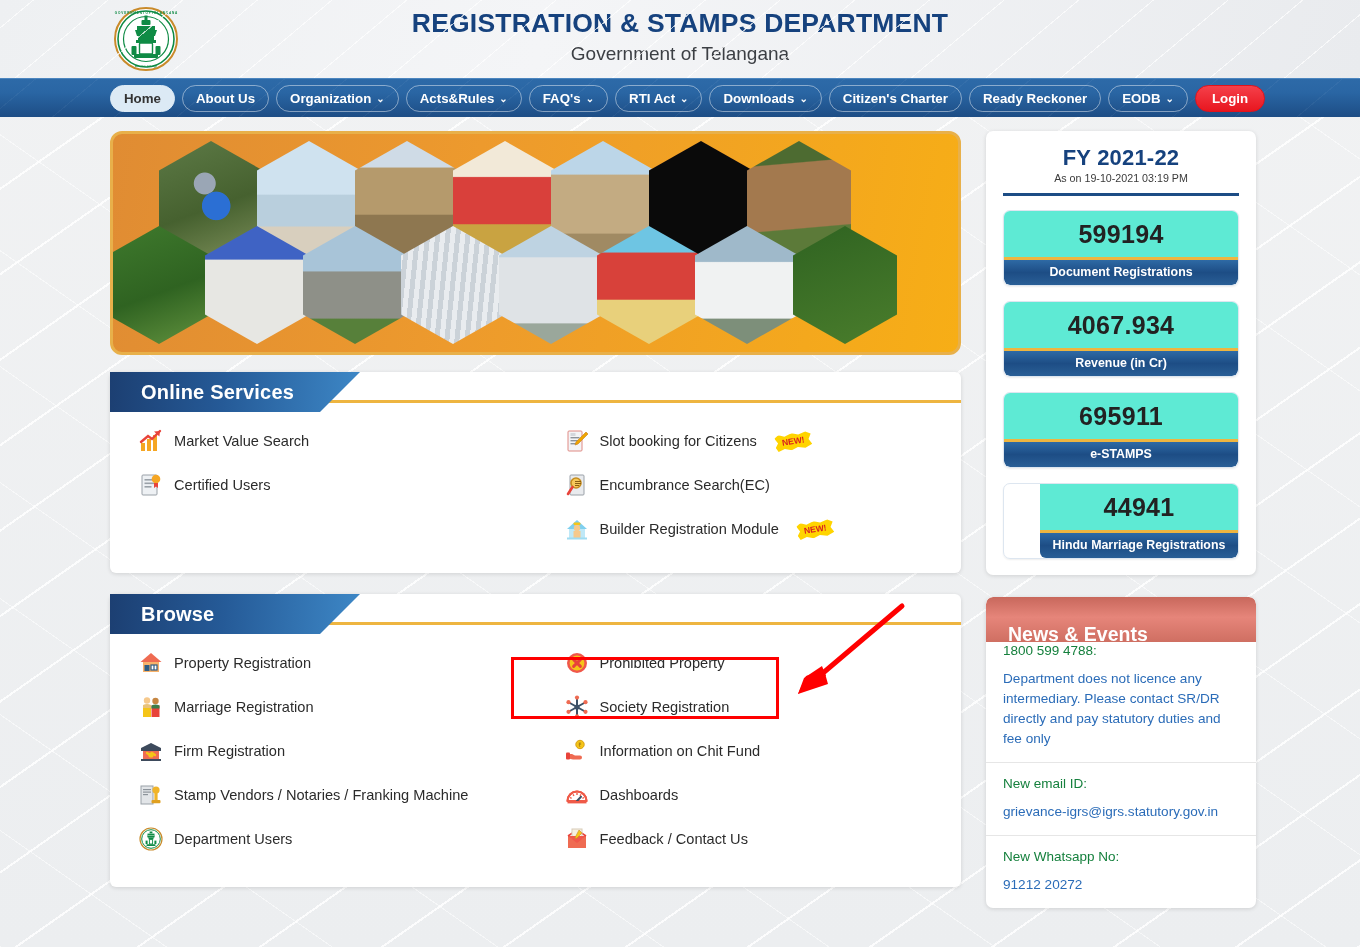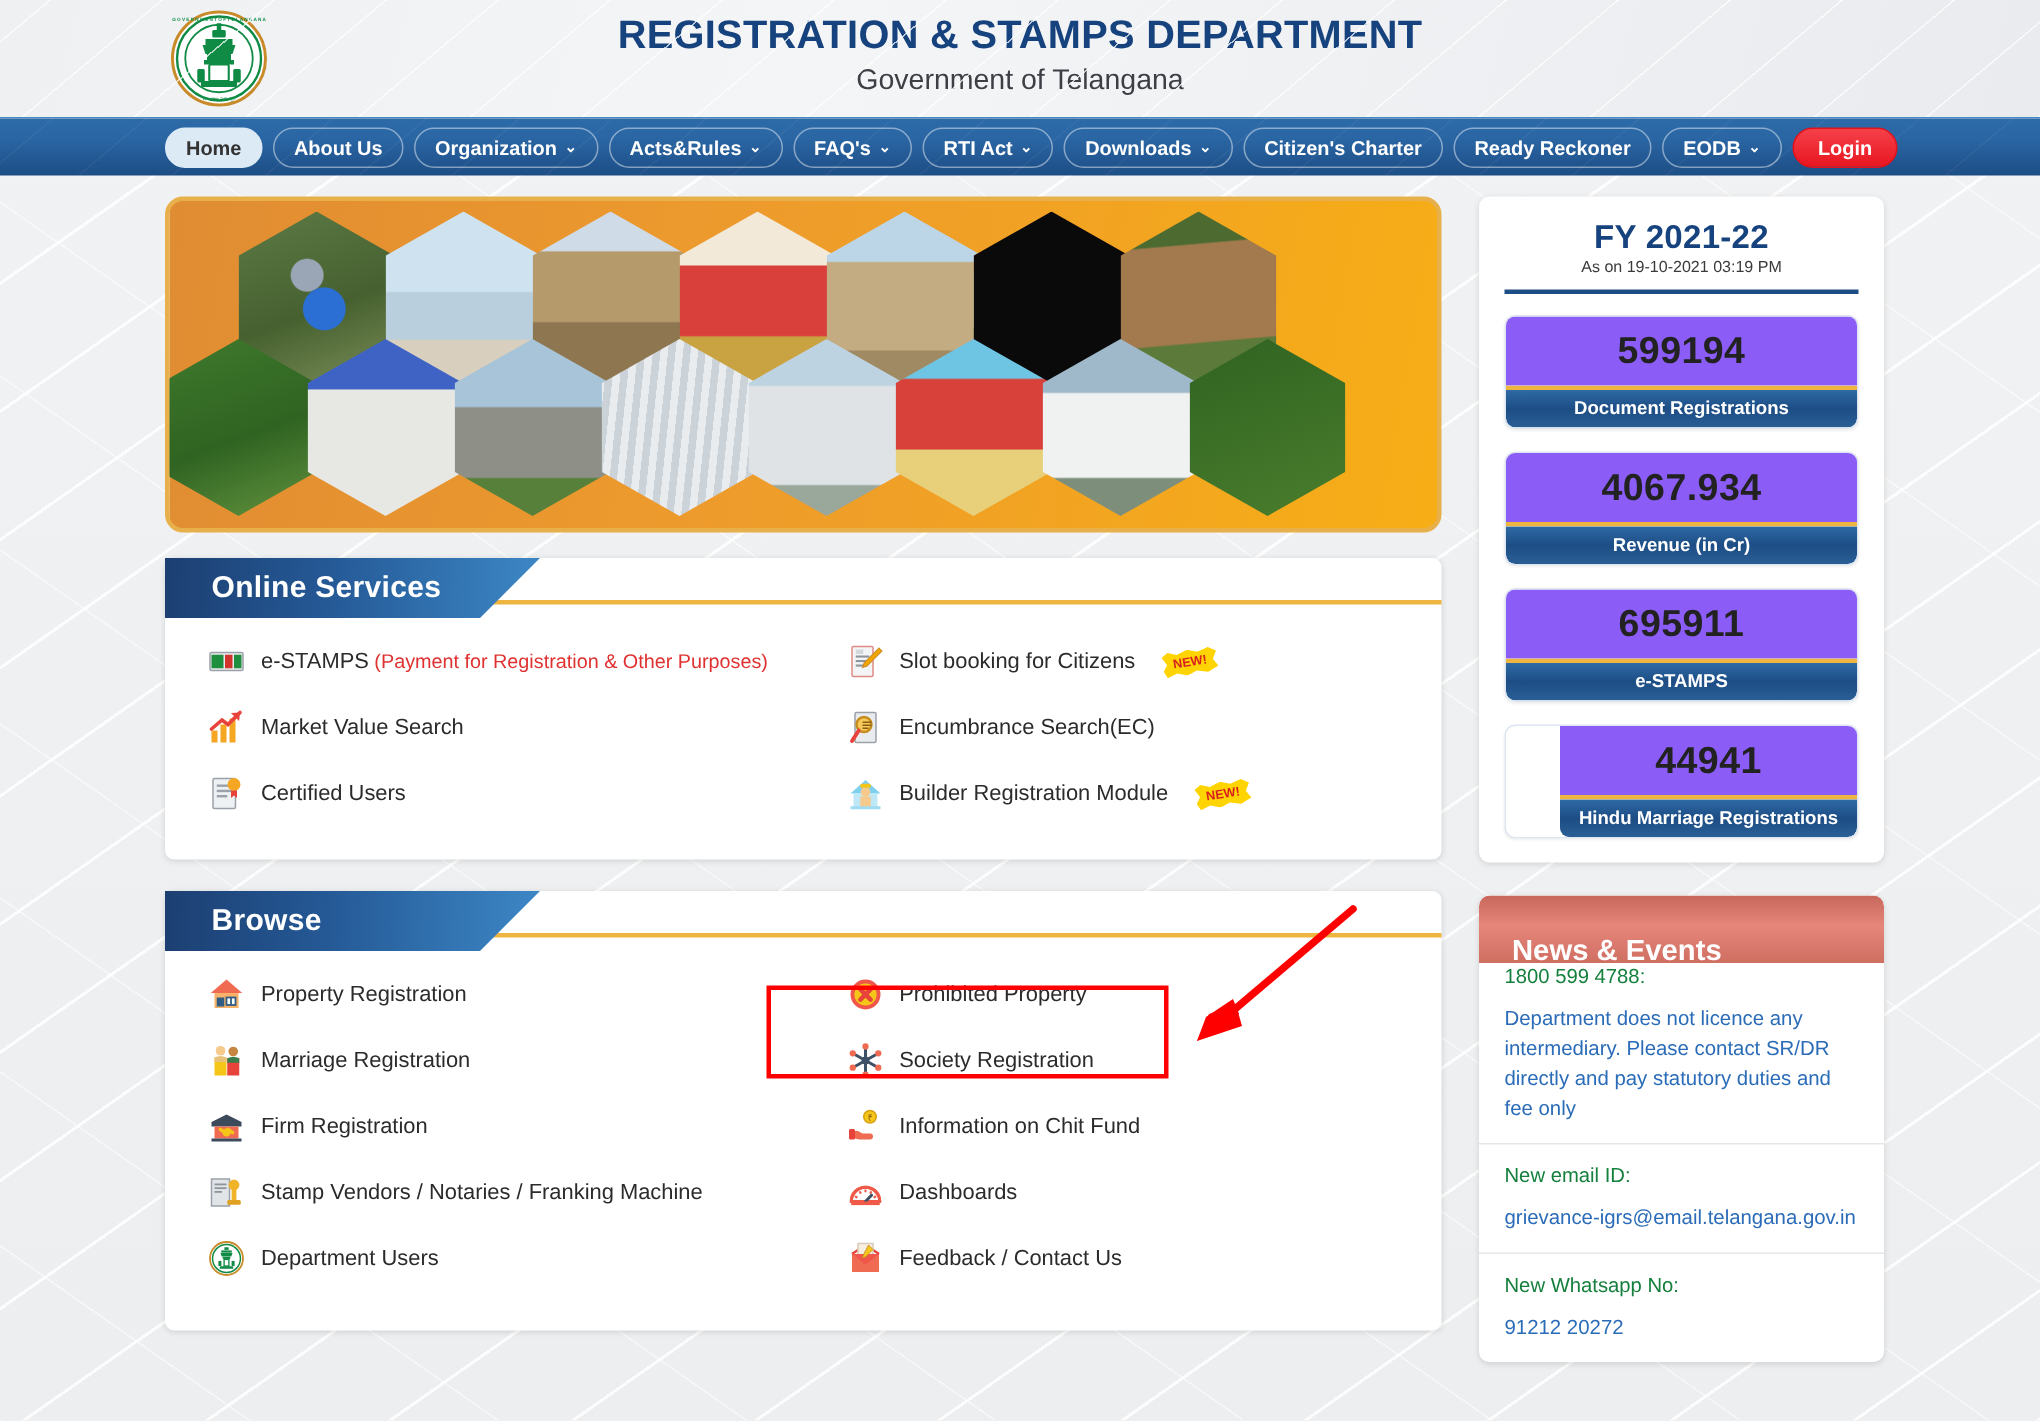--- a/index.html
+++ b/index.html
@@ -222,21 +222,21 @@
     margin-bottom: 15px;
     box-shadow: 0 1px 2px rgba(0,0,0,.07);
   }
   .stat:last-child { margin-bottom: 0; padding-left: 36px; }
   .stat-num {
     text-align: center;
     font-size: 25px;
     font-weight: bold;
     color: #222222;
     padding: 9px 0 8px 0;
-    background: #8b5cf6;
+    background: #5eead4;
     letter-spacing: .3px;
   }
   .stat-bar {
     background: linear-gradient(180deg,#2e6aa5 0%, #1d4d85 50%, #2a5f96 100%);
     border-top: 3px solid #eeb540;
     color: #fff;
     font-size: 12.4px;
     font-weight: bold;
     text-align: center;
     padding: 5px 0 6px 0;
@@ -404,31 +404,20 @@
           <div class="panel-head-shape">
             <span>Online Services</span>
           </div>
         </div>
         <div class="panel-rule"></div>
         <div class="panel-body">
           <div class="panel-col" id="svc-left">
               <div class="svc-row">
                 <span class="svc-ico">
                   <svg width="24" height="24" viewBox="0 0 24 24">
-                    <rect x="1" y="6" width="22" height="12" rx="1" fill="#e8eaec" stroke="#9aa1a8"></rect>
-                    <rect x="2" y="7.5" width="8" height="9" fill="#1e8f3e"></rect>
-                    <rect x="11" y="7.5" width="5" height="9" fill="#d0342c"></rect>
-                    <rect x="17" y="7.5" width="5" height="9" fill="#1e8f3e"></rect>
-                  </svg>
-                </span>
-                <div class="svc-label"><span>e-STAMPS</span><span class="sub"> (Payment for Registration &amp; Other Purposes)</span></div>
-              </div>
-              <div class="svc-row">
-                <span class="svc-ico">
-                  <svg width="24" height="24" viewBox="0 0 24 24">
                     <rect x="2" y="14" width="4" height="8" fill="#f5a623"></rect>
                     <rect x="8" y="10" width="4" height="12" fill="#f5a623"></rect>
                     <rect x="14" y="6" width="4" height="16" fill="#f5a623"></rect>
                     <path d="M2 13 L9 7 L13 10 L21 2" stroke="#e8433a" stroke-width="2.4" fill="none" stroke-linecap="round"></path>
                     <polygon points="21,2 15,2.4 20.4,7.6" fill="#e8433a"></polygon>
                   </svg>
                 </span>
                 <div class="svc-label"><span>Market Value Search</span></div>
               </div>
               <div class="svc-row">
@@ -684,21 +673,21 @@
         <div class="news-head">
           <span>News &amp; Events</span>
         </div>
         <div class="news-scroll" id="news-list">
             <div class="news-item news-clip">
               <div class="news-plain">1800 599 4788:</div>
               <div class="news-link">Department does not licence any intermediary.  Please contact SR/DR directly and pay statutory duties and fee only</div>
             </div>
             <div class="news-item">
               <div class="news-plain">New email ID:</div>
-              <div class="news-link">grievance-igrs@email.telangana.gov.in</div>
+              <div class="news-link">grievance-igrs@igrs.statutory.gov.in</div>
             </div>
             <div class="news-item">
               <div class="news-plain">New Whatsapp No:</div>
               <div class="news-link">91212 20272</div>
             </div>
           </div>
       </div>
 
     </div>
   </div>

